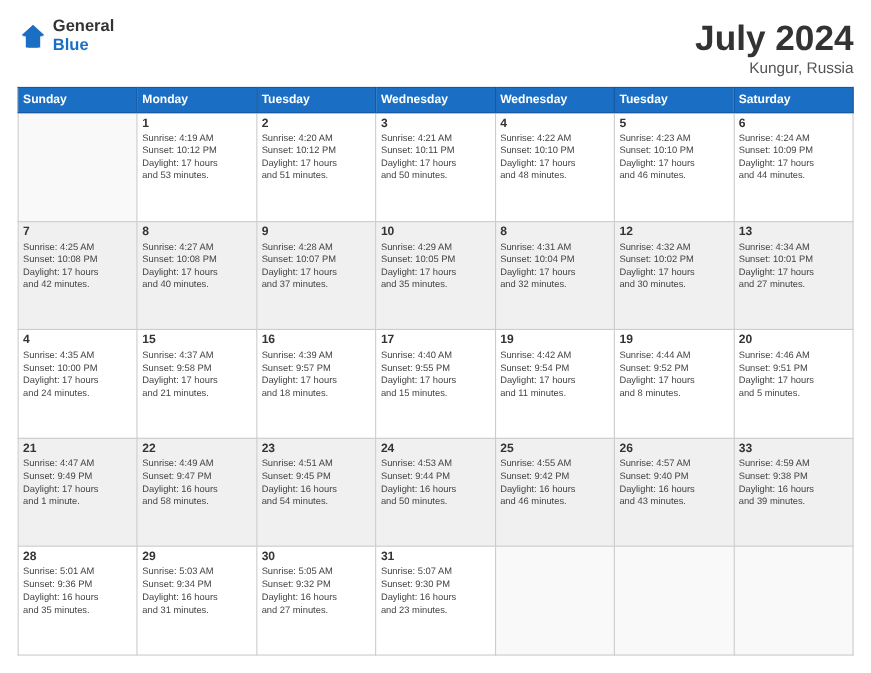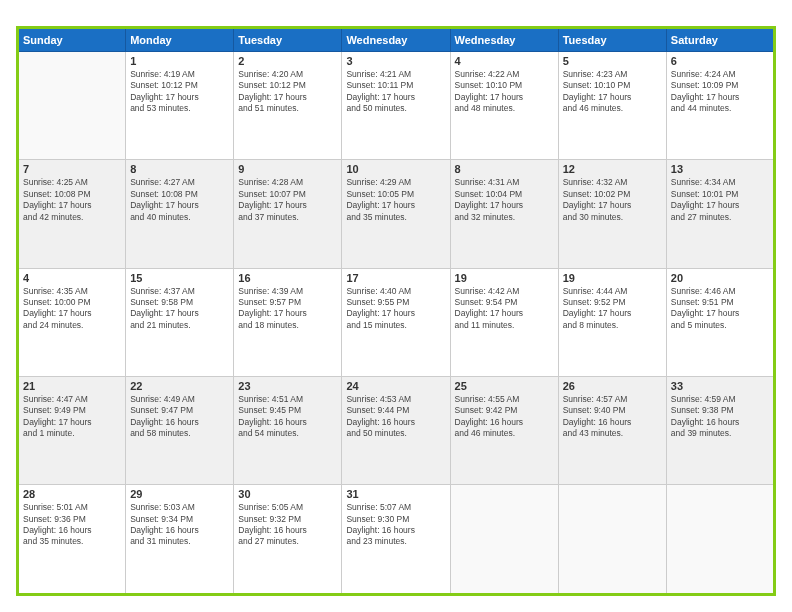--- a/index.html
+++ b/index.html
@@ -54,21 +54,21 @@
       font-size: 32px;
       font-weight: bold;
       color: #333;
     }
     .location {
       font-size: 14px;
       color: #555;
     }
     .calendar {
       flex: 1;
-      border: 3px solid #84cc16;
+      border: 1px solid #84cc16;
       border-collapse: collapse;
       width: 100%;
       table-layout: fixed;
     }
     .calendar th {
       background-color: #1a6fc4;
       color: #fff;
       font-size: 11px;
       font-weight: bold;
       padding: 5px 4px;
@@ -100,20 +100,39 @@
     }
     .row-shade {
       background-color: #f0f0f0 !important;
     }
   </style>
 </head>
 <body>
 
 <div class="page">
   <div class="header">
+    <div class="logo">
+      <svg class="logo-icon" viewBox="0 0 30 30">
+        <polygon points="15,4 26,14 22,14 22,26 8,26 8,14 4,14" fill="#1a6fc4"></polygon>
+        <polygon points="15,4 26,14 22,14 22,16 8,16 8,14 4,14" fill="#1a6fc4"></polygon>
+        <rect x="10" y="16" width="10" height="10" fill="#1a6fc4"></rect>
+        <polygon points="15,2 28,13 22,13 22,26 8,26 8,13 2,13" fill="none" stroke="#1a6fc4" stroke-width="0"></polygon>
+
+        <path d="M5 15 L15 5 L25 15 L21 15 L21 25 L9 25 L9 15 Z" fill="#1a6fc4"></path>
+        <path d="M5 15 L15 5 L25 15" fill="none" stroke="#1a6fc4" stroke-width="0"></path>
+      </svg>
+      <div class="logo-text">
+        <span class="logo-general">General</span>
+        <span class="logo-blue">Blue</span>
+      </div>
+    </div>
+    <div class="title-block">
+      <div class="month-year">July 2024</div>
+      <div class="location">Kungur, Russia</div>
+    </div>
   </div>
 
   <table class="calendar">
     <thead>
       <tr>
         <th>Sunday</th>
         <th>Monday</th>
         <th>Tuesday</th>
         <th>Wednesday</th>
         <th>Wednesday</th>

